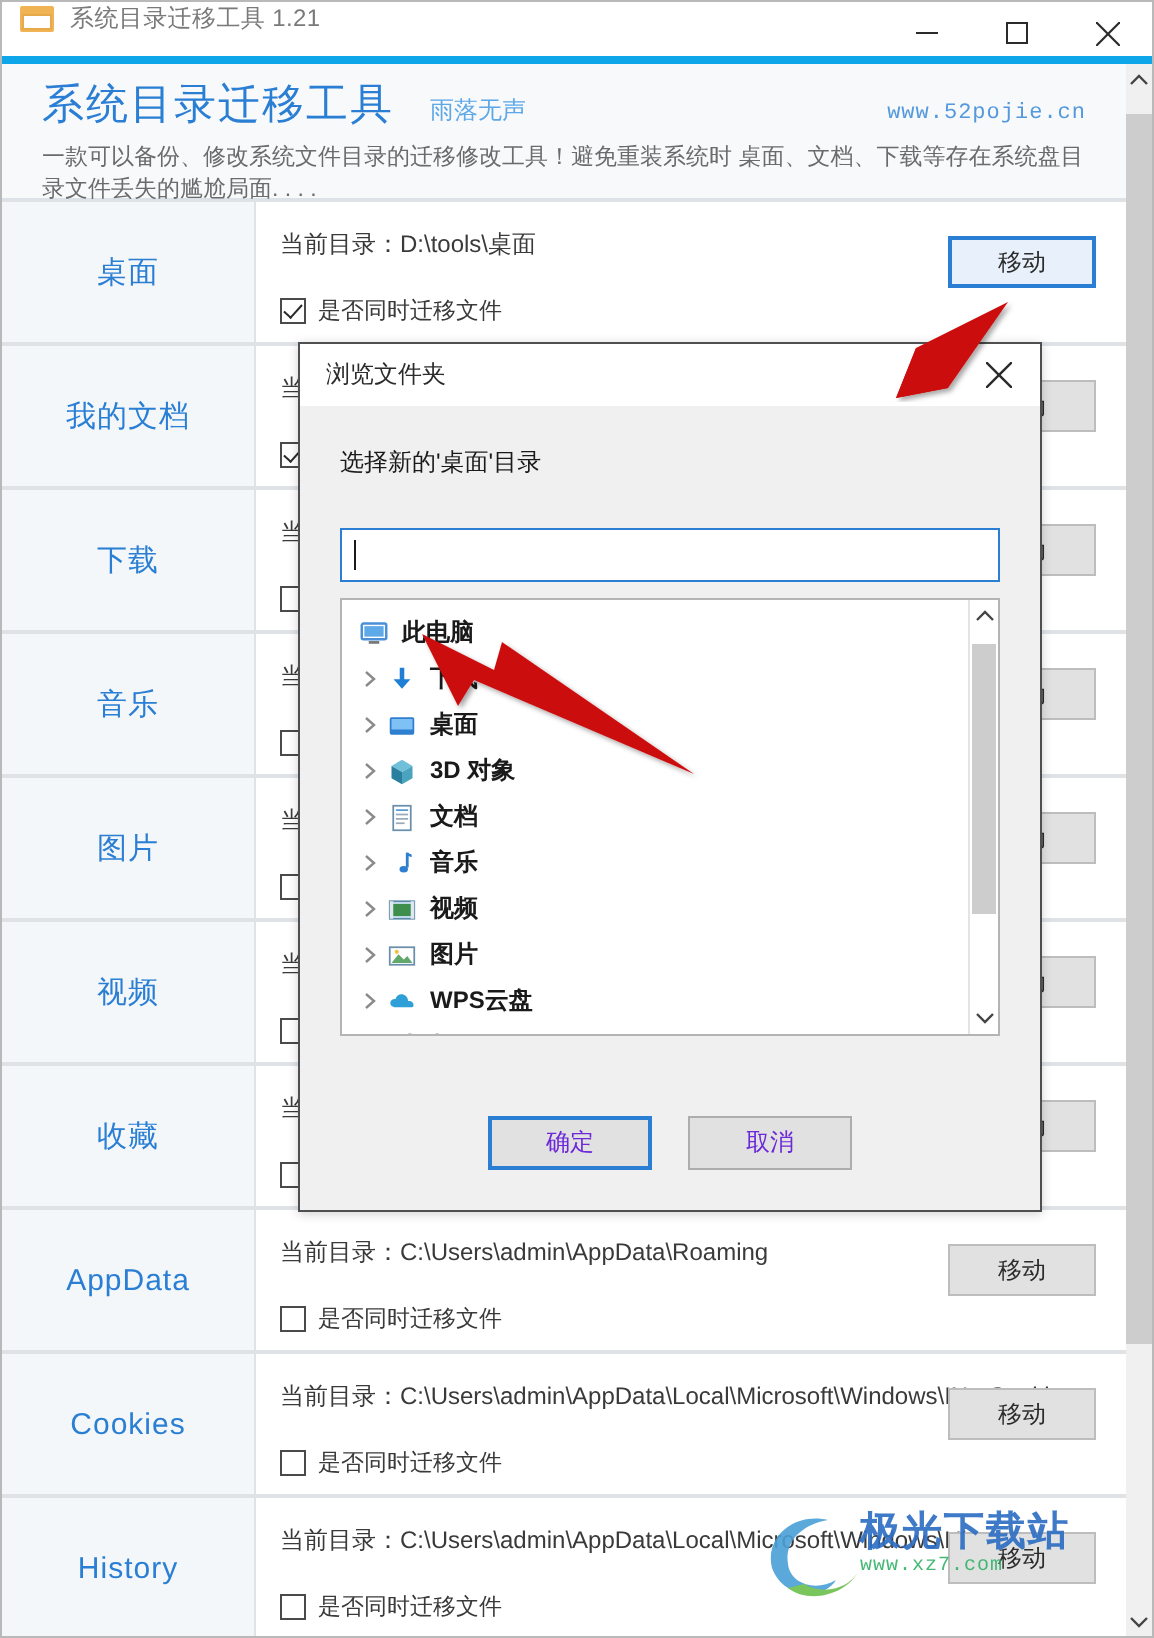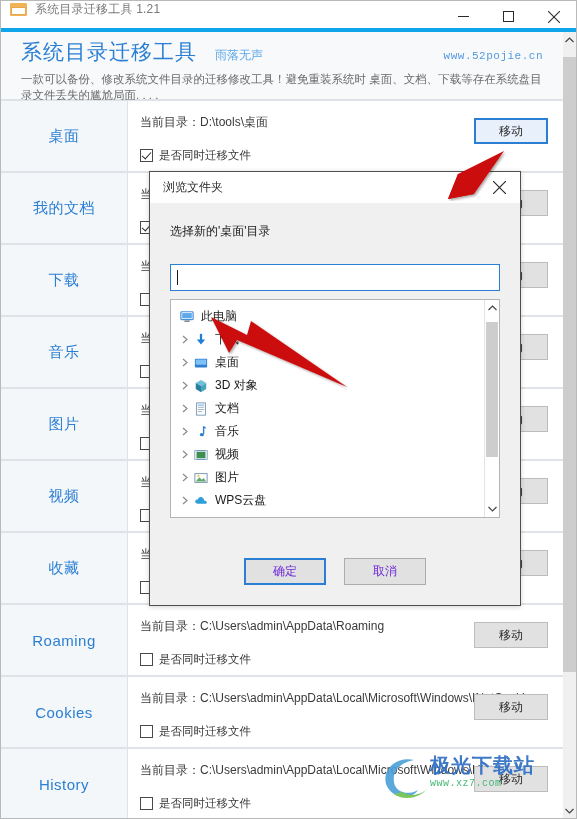--- a/index.html
+++ b/index.html
@@ -162,21 +162,21 @@
     display: flex; align-items: center; padding-left: 6px;
   }
   .caret {
     width: 1px; height: 15px; background: #1a1a1a;
   }
   .dlg-tree {
     margin: 8px 20px 0 20px; height: 219px;
     background: #ffffff; border: 1px solid #b4b4b4;
     position: relative; overflow: hidden;
   }
-  .tree-inner { padding: 5px 0 0 6px; }
+  .tree-inner { padding: 5px 0 0 6px; font-weight: bold; }
   .tnode {
     height: 23px; display: flex; align-items: center;
     font-size: 12px; color: #1a1a1a;
   }
   .tnode.root { padding-left: 2px; }
   .tnode .chev {
     width: 16px; flex: 0 0 16px; color: #8a8a8a; font-size: 10px;
     display: flex; align-items: center; justify-content: center;
   }
   .tnode .ico {
@@ -350,21 +350,21 @@
         <div class="row-body">
           <div class="row-path"><span class="lbl">当前目录：</span><span></span></div>
           <div class="row-chk">
             <span class="cbox"></span>
             <span>是否同时迁移文件</span>
           </div>
           <div class="move-btn">移动</div>
         </div>
       </div>
       <div class="row">
-        <div class="row-name">Roaming</div>
+        <div class="row-name">AppData</div>
         <div class="row-body">
           <div class="row-path"><span class="lbl">当前目录：</span><span>C:\Users\admin\AppData\Roaming</span></div>
           <div class="row-chk">
             <span class="cbox"></span>
             <span>是否同时迁移文件</span>
           </div>
           <div class="move-btn">移动</div>
         </div>
       </div>
       <div class="row">

